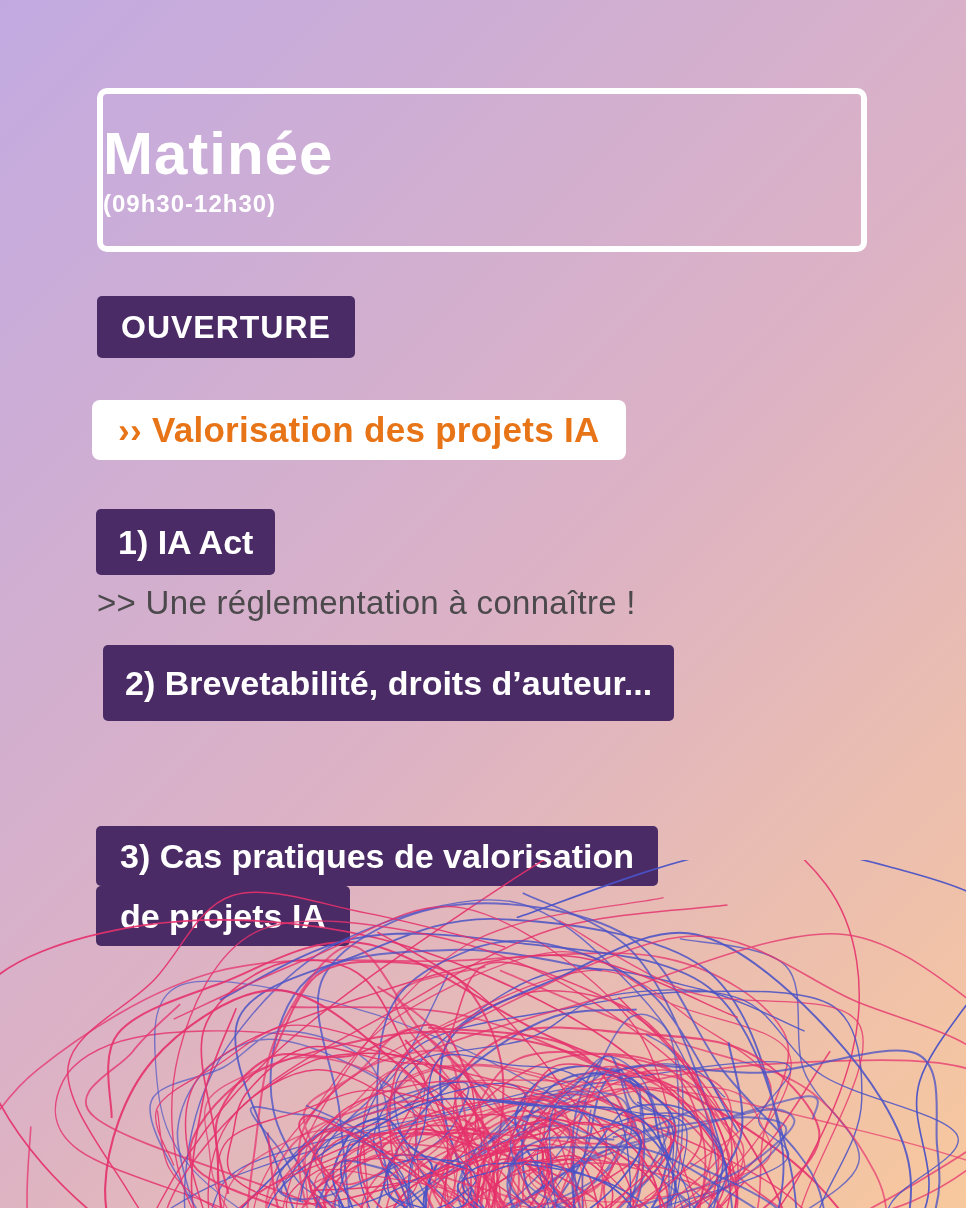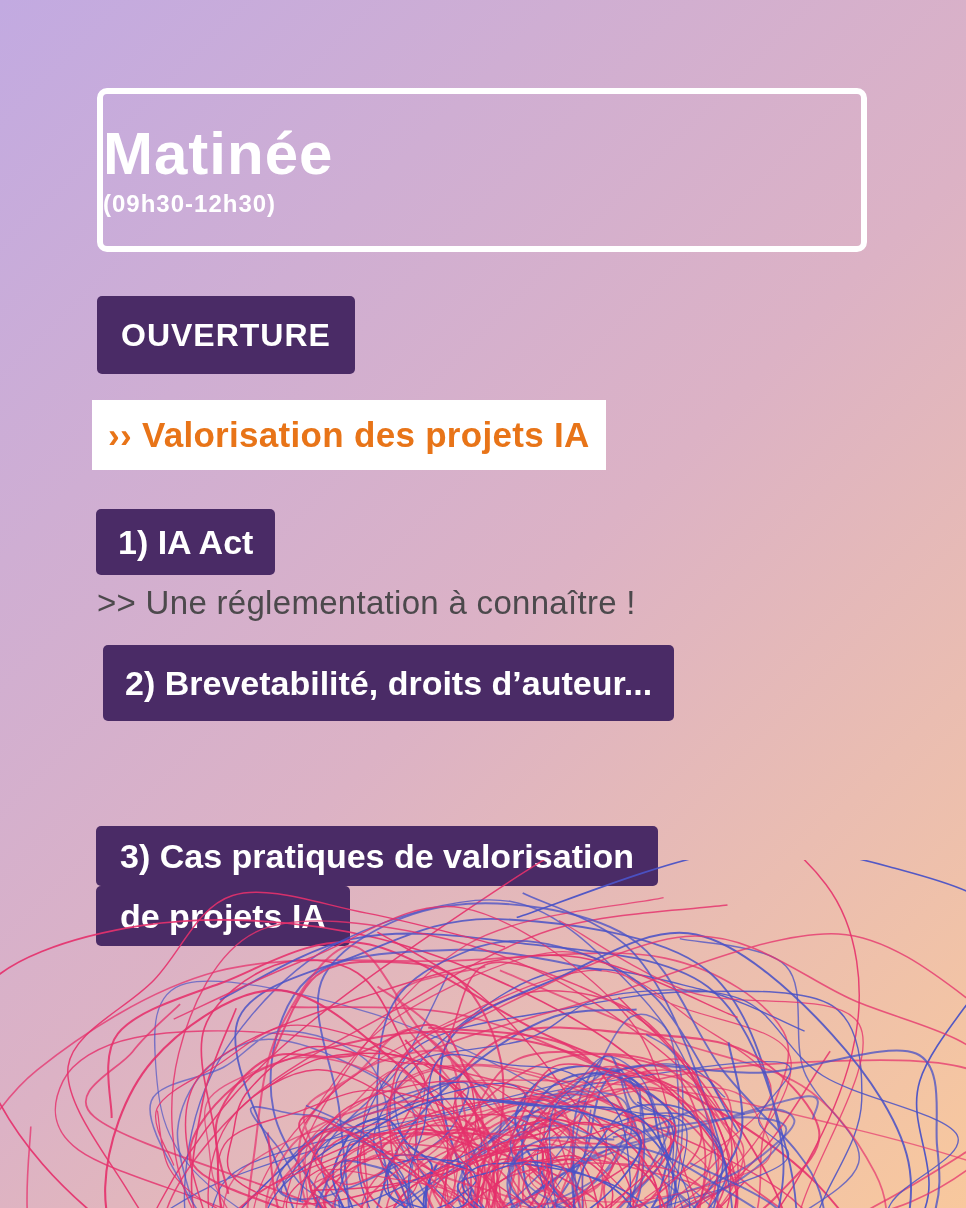--- a/index.html
+++ b/index.html
@@ -17,24 +17,24 @@
     color:#ffffff;font-weight:bold;font-size:60px;line-height:1;letter-spacing:1px;
   }
   .title-time{
     color:#ffffff;font-weight:bold;font-size:24px;line-height:1;letter-spacing:1px;
   }
   .badge{
     position:absolute;background:var(--badge-purple,#4a2b66);color:#ffffff;font-weight:bold;
     border-radius:5px;display:inline-flex;align-items:center;white-space:nowrap;
   }
   .ouverture{
-    left:97px;top:296px;height:78px;padding:0 24px;font-size:32px;letter-spacing:1px;
+    left:97px;top:296px;height:62px;padding:0 24px;font-size:32px;letter-spacing:1px;
   }
   .theme-banner{
-    position:absolute;left:92px;top:400px;height:70px;padding:0 16px;border-radius:0;
+    position:absolute;left:92px;top:400px;height:60px;padding:0 26px;border-radius:8px;
     background:var(--banner-white,#ffffff);display:inline-flex;align-items:center;white-space:nowrap;
     color:var(--accent-orange,#e87418);font-weight:bold;font-size:35px;letter-spacing:0.3px;
   }
   .badge-item1{left:96px;top:509px;height:66px;padding:0 22px;font-size:34px;}
   .badge-item2{left:96px;top:645px;height:68px;padding:4px 22px;font-size:34px;margin-left:7px;}
   .subtitle{
     position:absolute;color:var(--subtitle-gray,#4c494c);font-size:33px;letter-spacing:0.3px;
     white-space:nowrap;line-height:1.2;
   }
   .sub1{left:97px;top:583px;}

